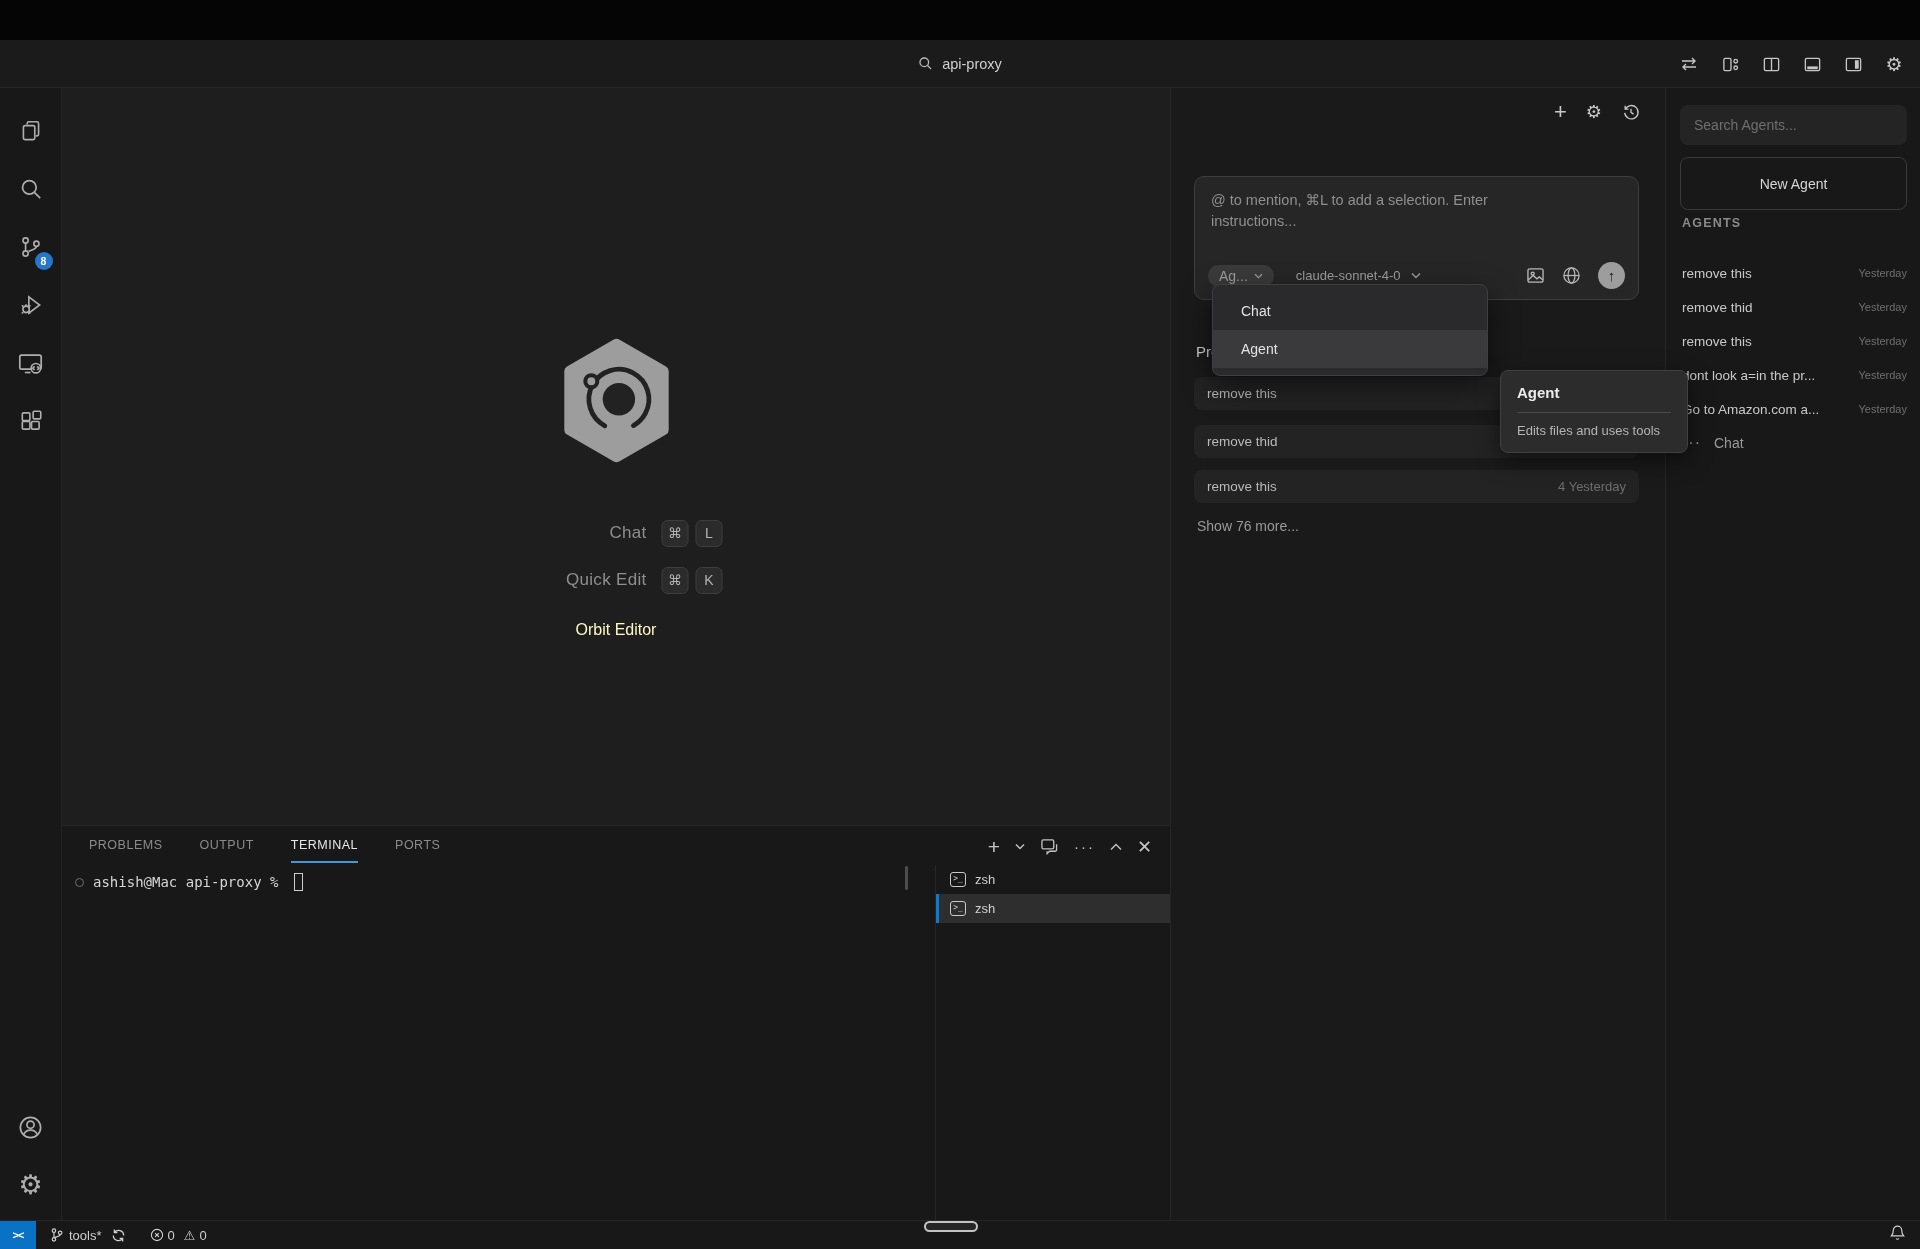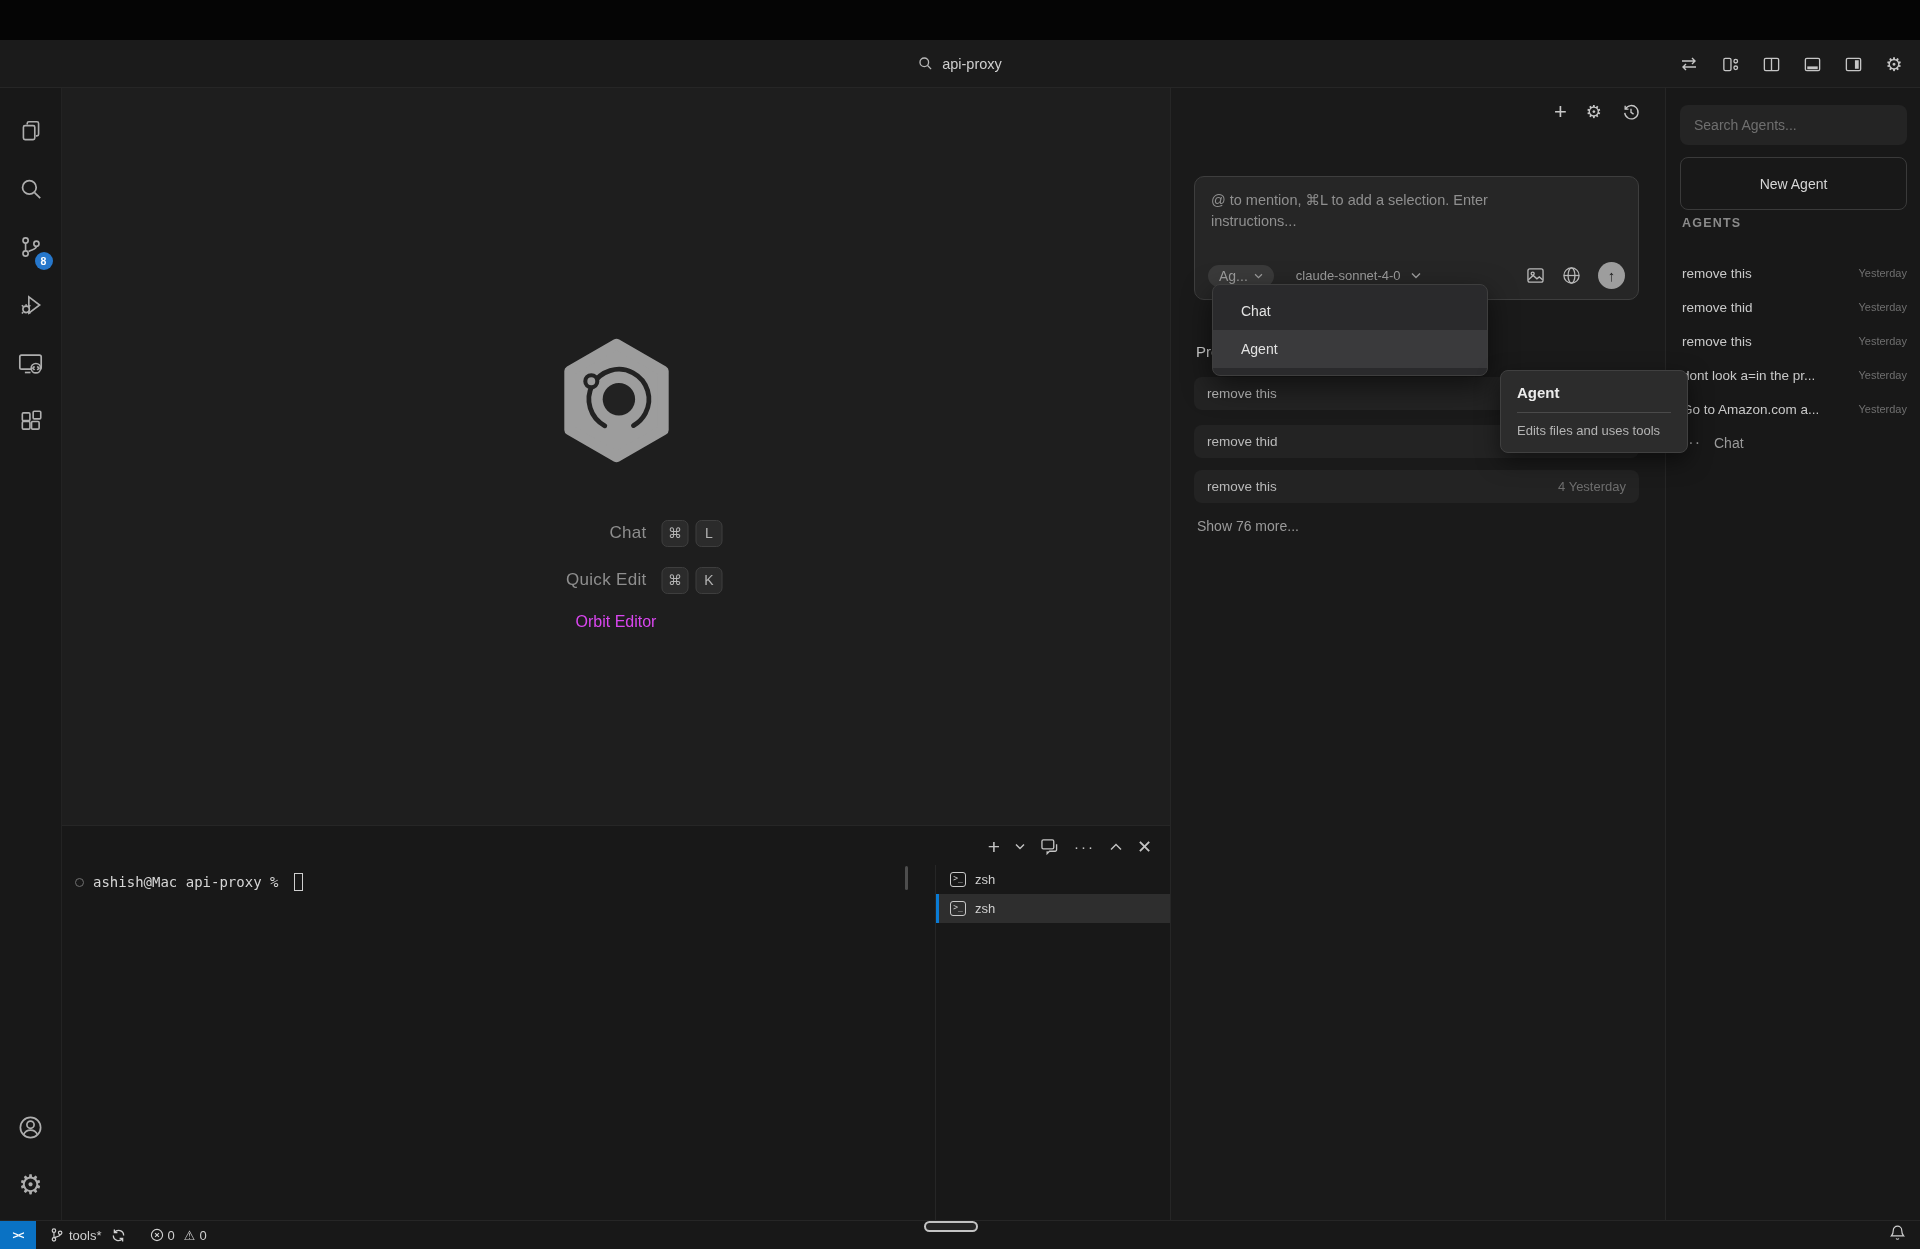--- a/index.html
+++ b/index.html
@@ -29,21 +29,21 @@
   
   .editor{ left:62px; top:88px; width:1108px; height:737px; background:#1e1e1e; }
   .watermark{ position:absolute; top:250px; left:50%; transform:translateX(-50%);
     display:flex; flex-direction:column; align-items:center; }
   .wm-logo{ margin-bottom:54px; }
   .wm-row{ display:grid; grid-template-columns:160px 84px; column-gap:15px; align-items:center; height:32px; margin-bottom:15px; }
   .wm-label{ text-align:right; color:#8e8e8e; font-size:17px; letter-spacing:.3px; }
   .wm-keys{ display:flex; gap:7px; }
   .keycap{ width:27px; height:27px; background:#2b2b2b; border:1px solid #3e3e3e; border-radius:6px;
     color:#b3b3b3; font-size:14px; display:flex; align-items:center; justify-content:center; }
-  .wm-brand{ margin-top:2px; color:#d946ef; font-size:16px; }
+  .wm-brand{ margin-top:10px; color:#fef9c3; font-size:16px; }
 
   
   .panel{ left:62px; top:825px; width:1108px; height:395px; background:#181818; border-top:1px solid #262626; }
   .panel-tabs{ display:flex; gap:37px; padding:12px 0 0 27px; font-size:12.5px; letter-spacing:.5px; }
   .ptab{ color:#8b8b8b; padding-bottom:9px; cursor:default; }
   .ptab.active{ color:#e7e7e7; border-bottom:2px solid #4596e0; }
   .panel-actions{ position:absolute; top:10px; right:18px; display:flex; align-items:center; gap:15px; color:#c3c3c3; }
   .pa-plus{ font-size:21px; font-weight:300; line-height:1; }
   .pa-x{ font-size:18px; line-height:1; }
   .term-row{ position:absolute; left:13px; top:47px; display:flex; align-items:center; gap:9px;
@@ -253,20 +253,26 @@
         <span class="wm-keys">
           <span class="keycap">⌘</span>
           <span class="keycap">K</span>
         </span>
       </div>
       <div class="wm-brand">Orbit Editor</div>
     </div>
   </div>
 
   <div class="abs panel">
+    <div class="panel-tabs">
+      <span class="ptab">PROBLEMS</span>
+      <span class="ptab">OUTPUT</span>
+      <span class="ptab active">TERMINAL</span>
+      <span class="ptab">PORTS</span>
+    </div>
     <div class="panel-actions">
       <span class="pa-plus">+</span>
       <span>
         <svg width="10" height="7" viewBox="0 0 10 7" fill="none" stroke="currentColor" stroke-width="1.4">
             <path d="M1 1.5 5 5.5 9 1.5"></path>
           </svg>
       </span>
       <span>
         <svg width="19" height="17" viewBox="0 0 20 18" fill="none" stroke="currentColor" stroke-width="1.4">
           <rect x="2" y="2" width="12.5" height="9.5" rx="1.5"></rect>

